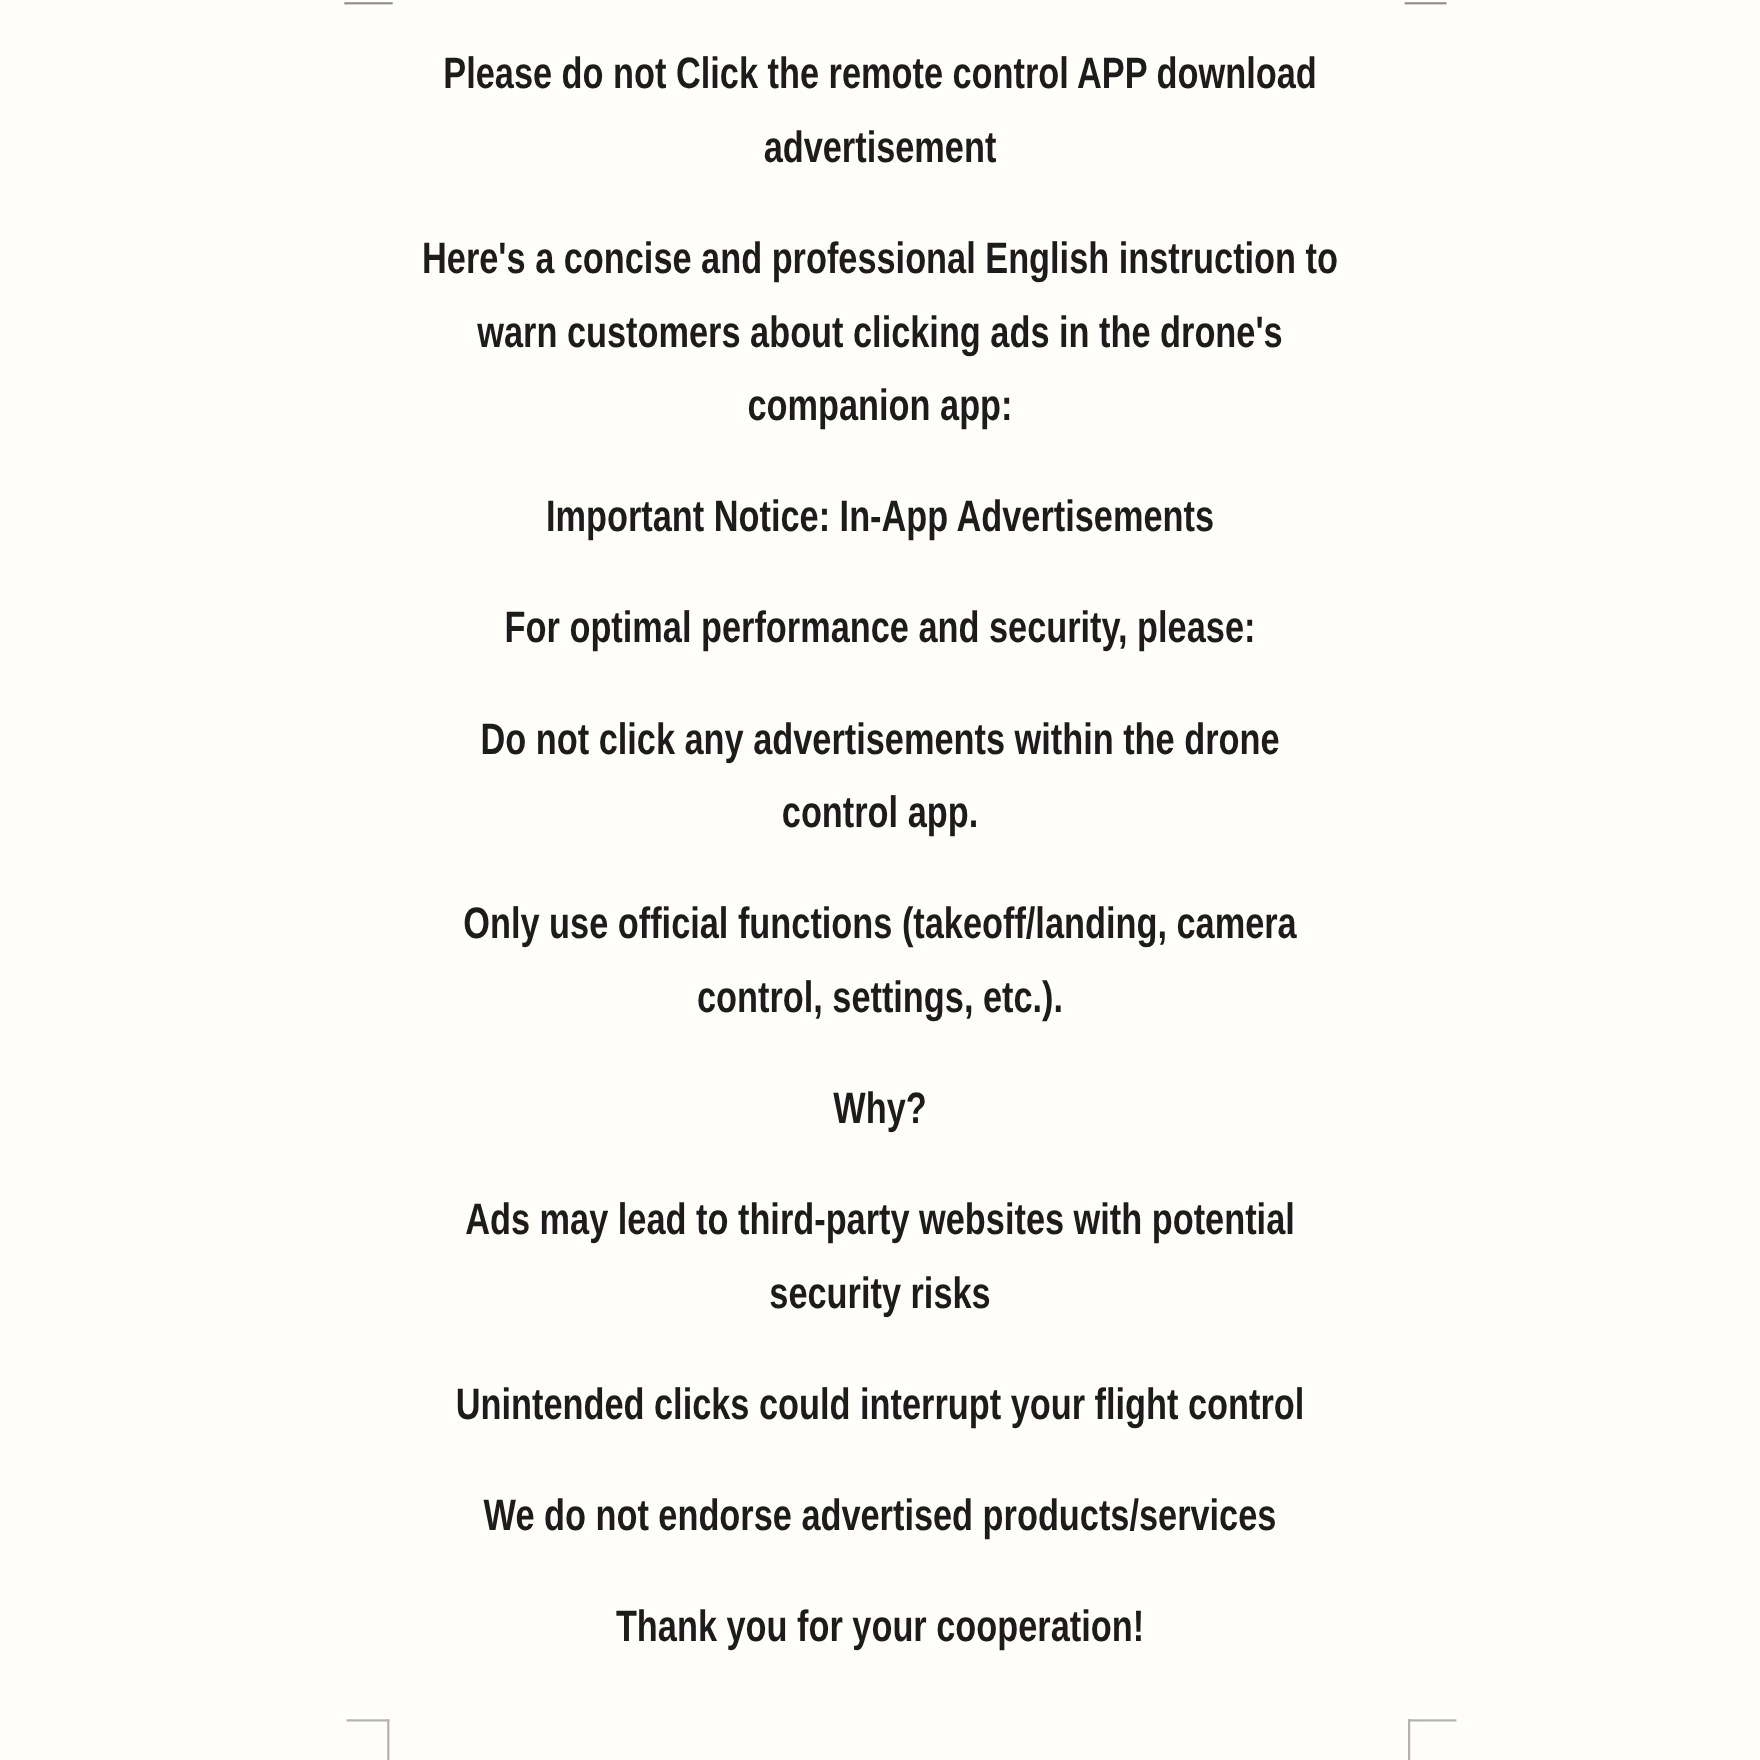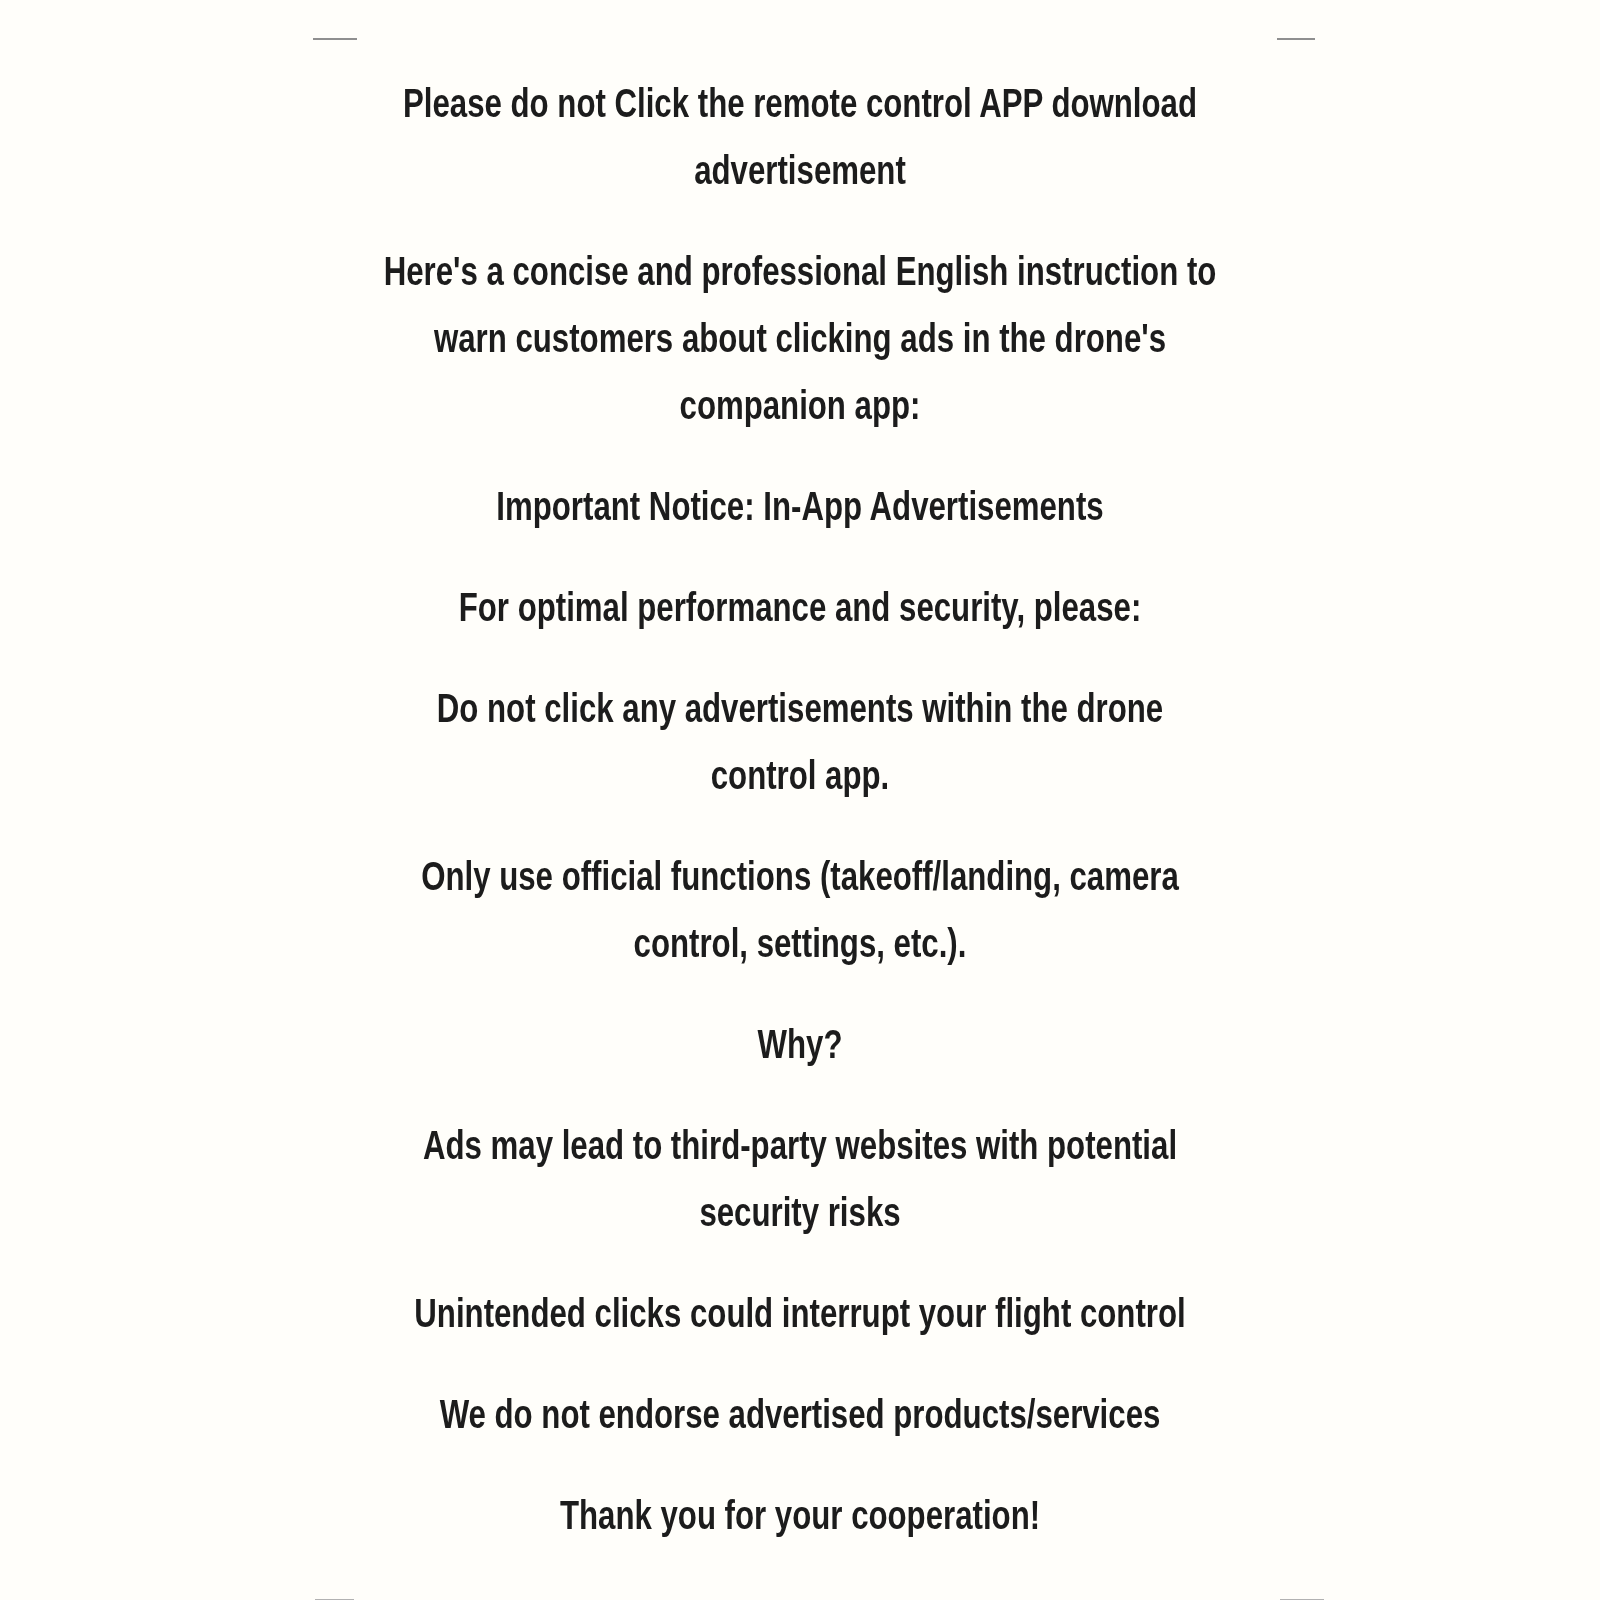--- a/index.html
+++ b/index.html
@@ -13,21 +13,20 @@
     position: relative;
     overflow: hidden;
     font-family: "Liberation Sans", sans-serif;
   }
   .page {
     position: absolute;
     top: 0;
     left: 0;
     width: 1600px;
     height: 1134px;
-    margin-top: 36px;
   }
   .doc {
     position: absolute;
     top: 0;
     left: 0;
     width: 1600px;
     padding-top: 34px;
     transform: scaleX(0.78);
     transform-origin: 800px 0;
   }

